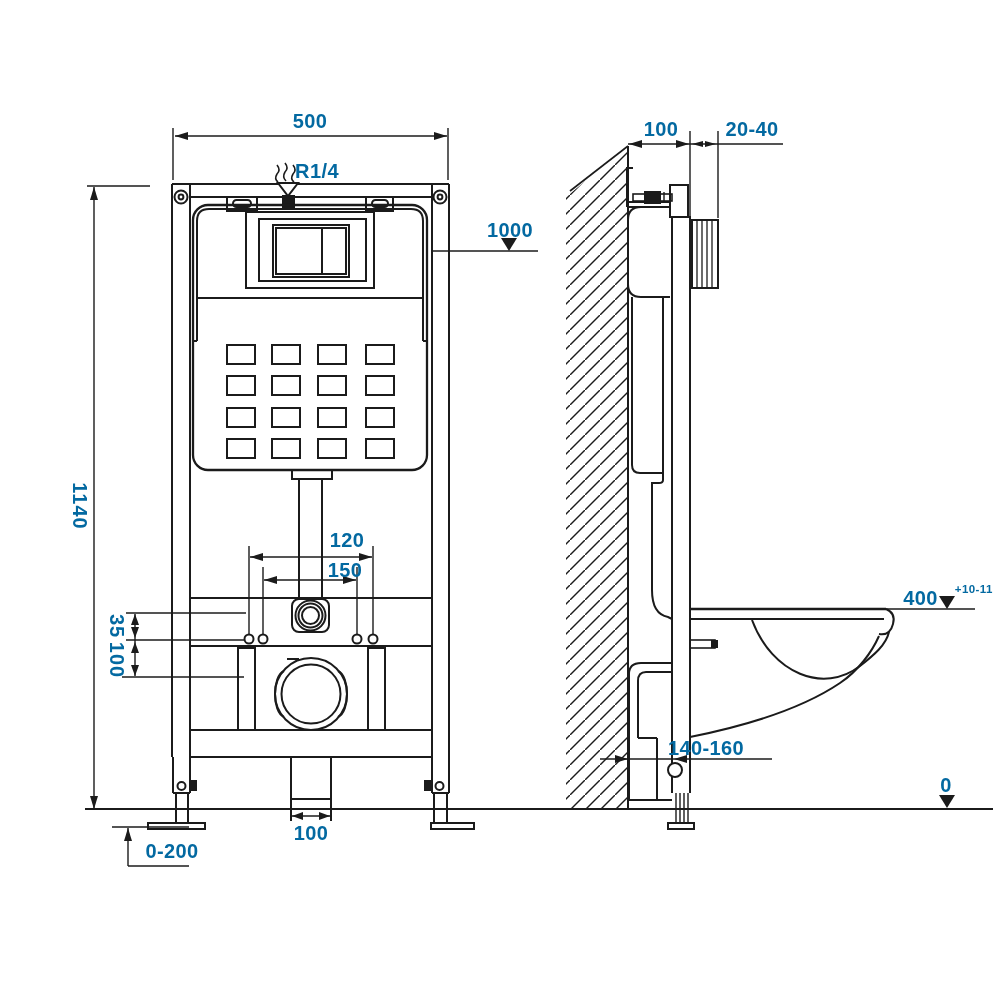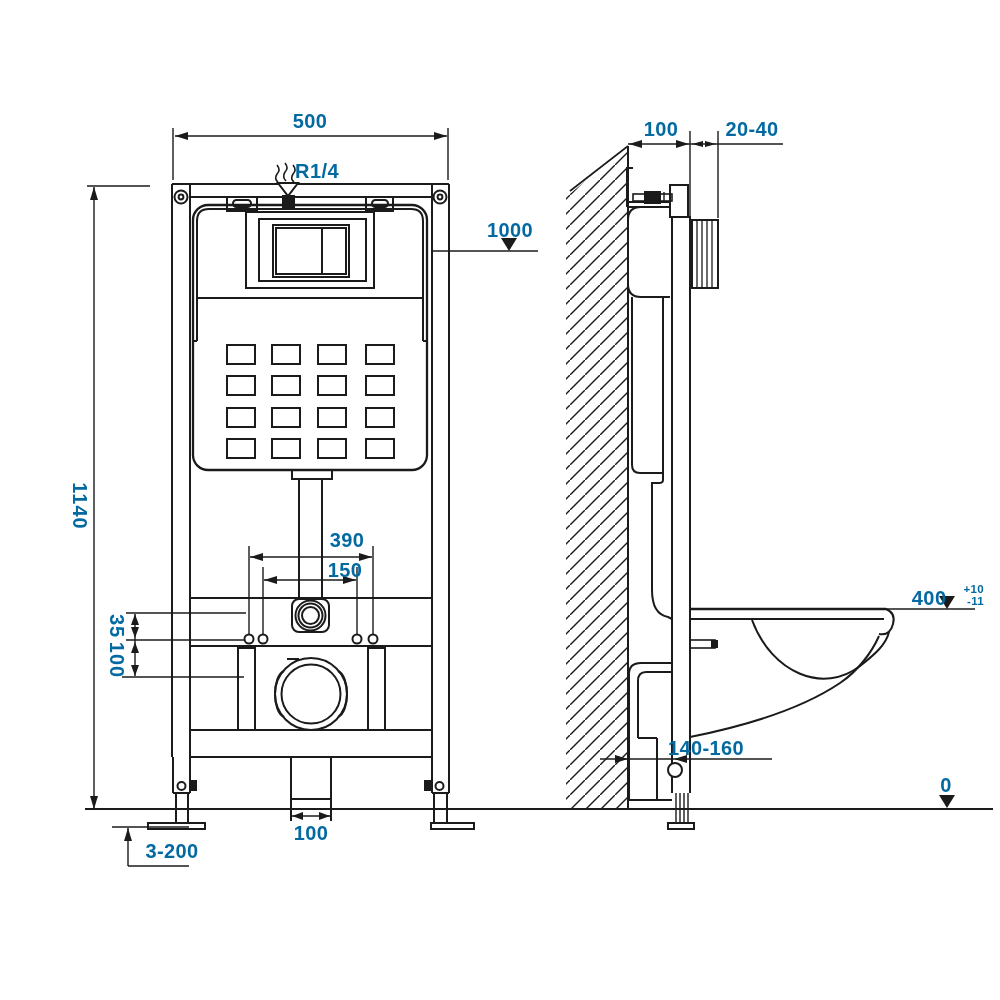--- a/index.html
+++ b/index.html
@@ -4,21 +4,21 @@
 <style>
   html,body{margin:0;padding:0;background:#ffffff;}
   .canvas{position:relative;width:1000px;height:1000px;background:#ffffff;overflow:hidden;
           font-family:"Liberation Sans",sans-serif;}
   svg{position:absolute;left:0;top:0;}
   .lbl{position:absolute;font-weight:bold;font-size:20px;color:#0369a1;
        transform:translate(-50%,-50%);white-space:nowrap;letter-spacing:.4px;
        font-family:"Liberation Sans",sans-serif;text-align:right;}
   .vlbl{writing-mode:vertical-rl;letter-spacing:1px;}
   .dim400{display:flex;align-items:flex-start;}
-  .tol{display:flex;flex-direction:column;font-size:11.5px;line-height:1.05;margin-top:-4px;margin-left:17px;}
+  .tol{display:flex;flex-direction:row;font-size:11.5px;line-height:1.05;margin-top:-4px;margin-left:17px;}
 </style>
 </head>
 <body>
 
 <div class="canvas">
 
 <svg width="1000" height="1000" viewBox="0 0 1000 1000">
   <defs>
     <pattern id="hatch" width="15" height="15" patternUnits="userSpaceOnUse">
       <path d="M-2,17 L17,-2" stroke="#1b1b1b" stroke-width="1.4" fill="none"></path>
@@ -312,31 +312,31 @@
     <polygon points="947,808 939,795 955,795"></polygon>
   </g>
 </svg>
 
 <div class="lbl" style="left:310px;top:121px">500</div>
 <div class="lbl" style="left:317px;top:171px">R1/4</div>
 <div class="lbl" style="left:661px;top:129px">100</div>
 <div class="lbl" style="left:752px;top:129px">20-40</div>
 <div class="lbl" style="left:510px;top:230px">1000</div>
 <div class="lbl vlbl" style="left:79px;top:506px">1140</div>
-<div class="lbl" style="left:347px;top:540px">390</div>
+<div class="lbl" style="left:347px;top:540px">120</div>
 <div class="lbl" style="left:345px;top:570px">150</div>
 <div class="lbl vlbl" style="left:116px;top:626px">35</div>
 <div class="lbl vlbl" style="left:116px;top:660px">100</div>
 
 <div class="lbl dim400" style="left:948px;top:598px">
   <span>400</span>
   <span class="tol">
     <span>+10</span>
     <span>-11</span>
   </span>
 </div>
 
 <div class="lbl" style="left:706px;top:748px">140-160</div>
 <div class="lbl" style="left:946px;top:785px">0</div>
 <div class="lbl" style="left:311px;top:833px">100</div>
-<div class="lbl" style="left:172px;top:851px">3-200</div>
+<div class="lbl" style="left:172px;top:851px">0-200</div>
 
 </div>
 
 </body></html>

